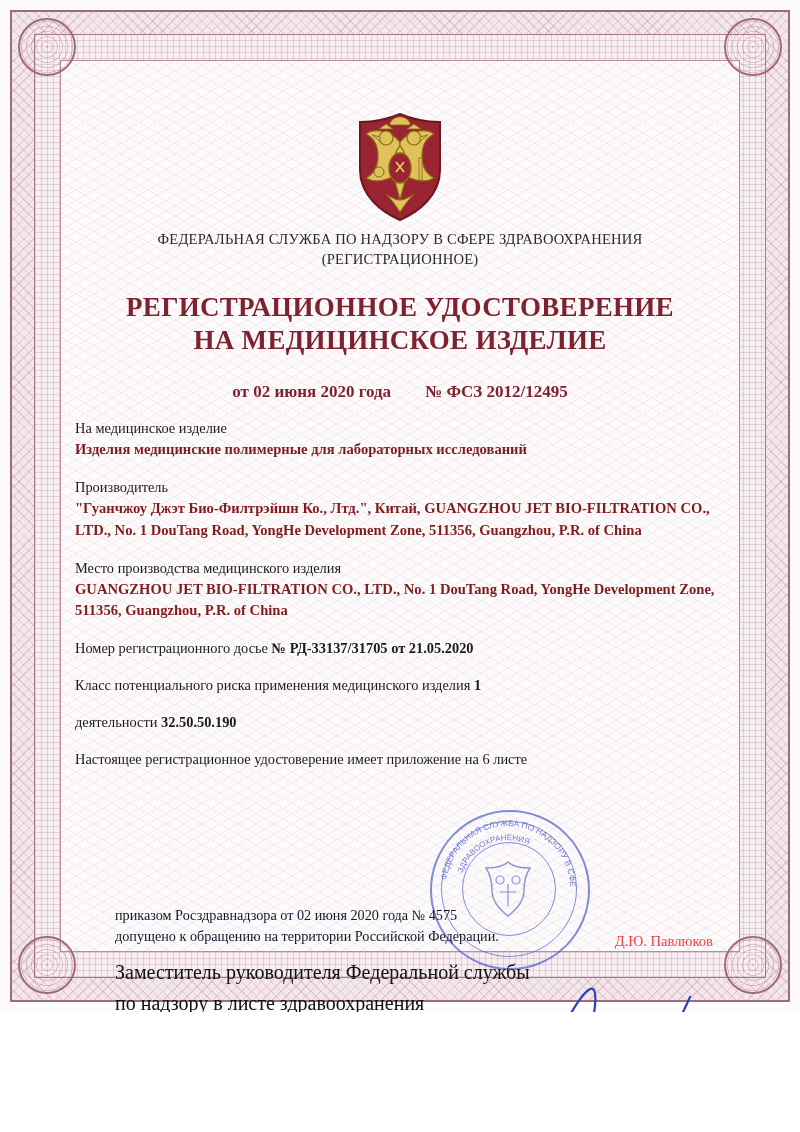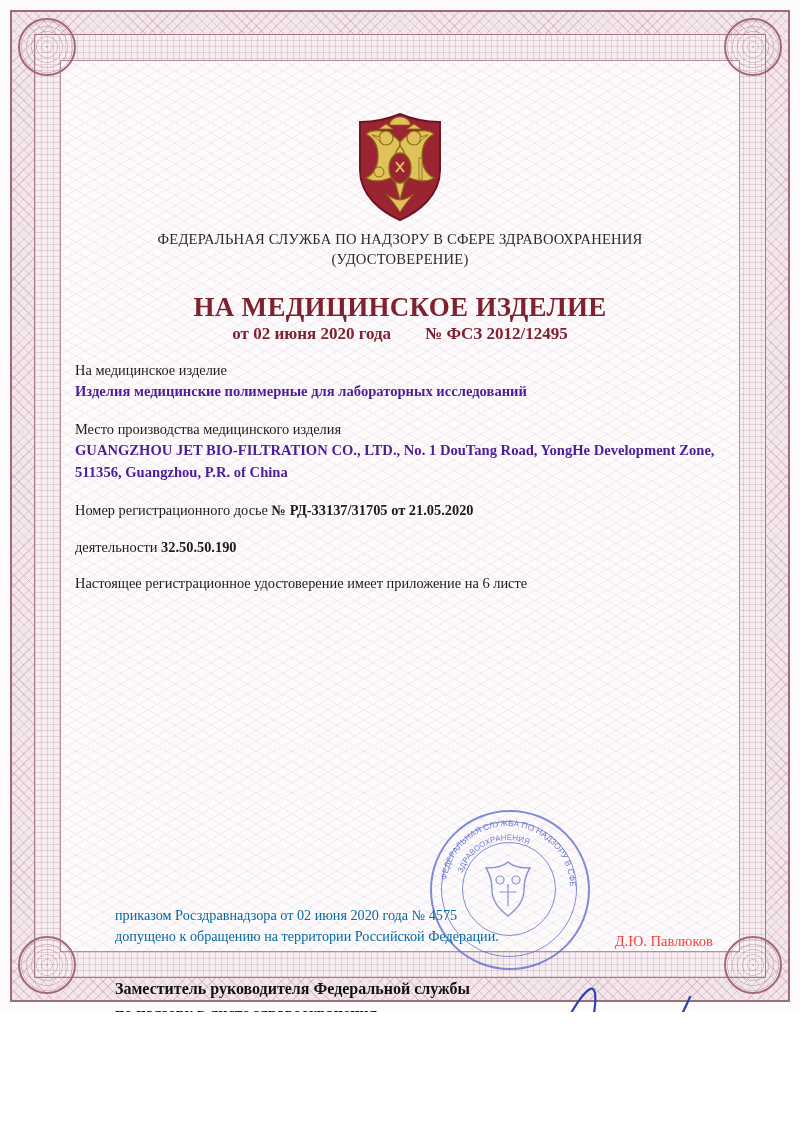--- a/index.html
+++ b/index.html
@@ -95,37 +95,37 @@
     color: #7e2230;
     font-weight: bold;
     font-size: 27px;
     line-height: 1.22;
     letter-spacing: 0.3px;
   }
   .title .l2 { display: block; }
 
   .dateline {
     text-align: center;
-    margin-top: 0;
+    margin-top: 25px;
     font-weight: bold;
     font-size: 17px;
     color: #7e2230;
   }
   .dateline .gap { display: inline-block; width: 34px; }
 
   .block { margin-top: 16px; }
   .lbl {
     font-size: 14.4px;
     color: #1b1b1b;
     line-height: 1.45;
   }
   .val {
     font-size: 14.6px;
     font-weight: bold;
-    color: #4c1d95;
+    color: #7f1d1d;
     line-height: 1.5;
   }
   .inline-bold { font-weight: bold; font-family: Liberation Serif, serif; }
 
   
   .stamp {
     position: absolute;
     left: 355px;
     top: 740px;
     width: 160px;
@@ -165,30 +165,30 @@
     pointer-events: none;
   }
 
   
   .order-line {
     position: absolute;
     left: 40px;
     top: 835px;
     right: 20px;
     font-size: 14.2px;
-    color: #0369a1;
+    color: #0f172a;
     line-height: 1.5;
   }
   .signblock {
     position: absolute;
     left: 40px;
-    top: 907px;
+    top: 887px;
     right: 10px;
-    font-size: 16px;
-    font-weight: bold;
+    font-size: 20px;
+    font-weight: normal;
     color: #111;
     line-height: 1.55;
   }
   .signer-name {
     position: absolute;
     right: 12px;
     top: 863px;
     font-size: 14.6px;
     font-weight: normal;
     color: #ef4444;
@@ -243,47 +243,55 @@
 
         <circle cx="27" cy="60" r="5" fill="#e0c15a" stroke="#8a6a14" stroke-width="1"></circle>
         <rect x="67" y="46" width="3" height="22" fill="#e0c15a" stroke="#8a6a14" stroke-width="0.8"></rect>
 
         <path d="M34 82 C40 88 44 94 48 100 C52 94 56 88 62 82 C56 86 52 88 48 88 C44 88 40 86 34 82 Z" fill="#e0c15a" stroke="#8a6a14" stroke-width="1"></path>
       </svg>
     </div>
 
     <div class="agency">
       <span>ФЕДЕРАЛЬНАЯ СЛУЖБА ПО НАДЗОРУ В СФЕРЕ ЗДРАВООХРАНЕНИЯ</span>
-      <span class="l2">(УДОСТОВЕРЕНИЕ)</span>
+      <span class="l2">(РЕГИСТРАЦИОННОЕ)</span>
     </div>
 
     <div class="title">
+      <span>РЕГИСТРАЦИОННОЕ УДОСТОВЕРЕНИЕ</span>
       <span class="l2">НА МЕДИЦИНСКОЕ ИЗДЕЛИЕ</span>
     </div>
 
     <div class="dateline">
       <span>от  02 июня 2020 года</span><span class="gap"></span><span>№  ФСЗ 2012/12495</span>
     </div>
 
     <div class="block">
       <div class="lbl">На медицинское изделие</div>
       <div class="val">Изделия медицинские полимерные для лабораторных исследований</div>
     </div>
 
 
+    <div class="block">
+      <div class="lbl">Производитель</div>
+      <div class="val">"Гуанчжоу Джэт Био-Филтрэйшн Ко., Лтд.", Китай, GUANGZHOU JET BIO-FILTRATION CO., LTD., No. 1 DouTang Road, YongHe Development Zone, 511356, Guangzhou, P.R. of China</div>
+    </div>
 
     <div class="block">
       <div class="lbl">Место производства медицинского изделия</div>
       <div class="val">GUANGZHOU JET BIO-FILTRATION CO., LTD., No. 1 DouTang Road, YongHe Development Zone, 511356, Guangzhou, P.R. of China</div>
     </div>
 
     <div class="block">
       <div class="lbl"><span>Номер регистрационного досье</span> <span class="inline-bold">№ РД-33137/31705 от 21.05.2020</span></div>
     </div>
 
+    <div class="block">
+      <div class="lbl"><span>Класс потенциального риска применения медицинского изделия</span> <span class="inline-bold">1</span></div>
+    </div>
 
     <div class="block">
       <div class="lbl"><span>деятельности</span> <span class="inline-bold">32.50.50.190</span></div>
     </div>
 
     <div class="block">
       <div class="lbl">Настоящее регистрационное удостоверение имеет приложение на 6 листе</div>
     </div>
 
     <div class="stamp">

